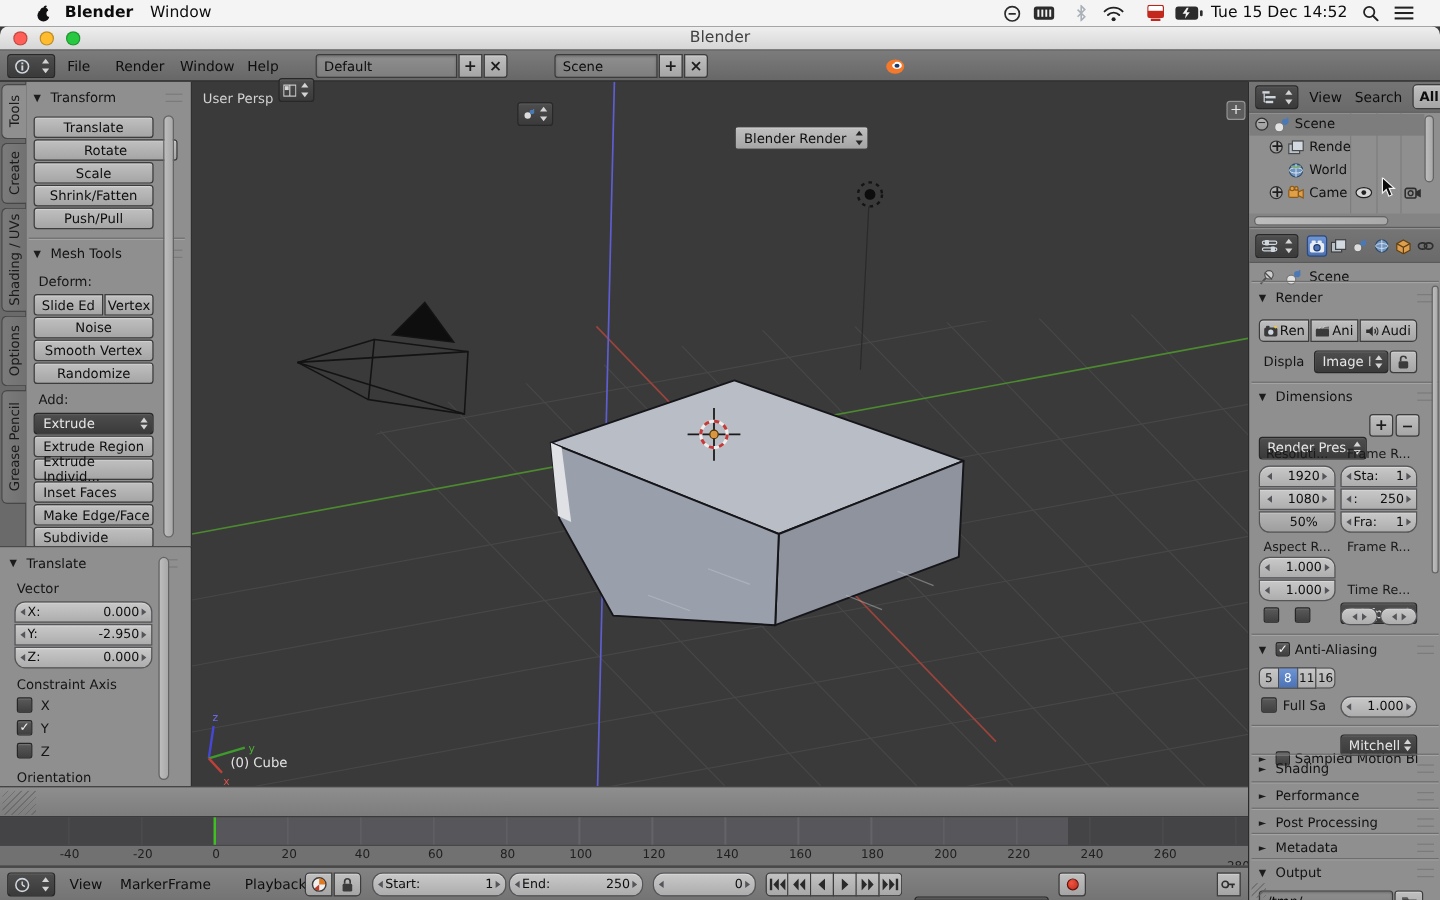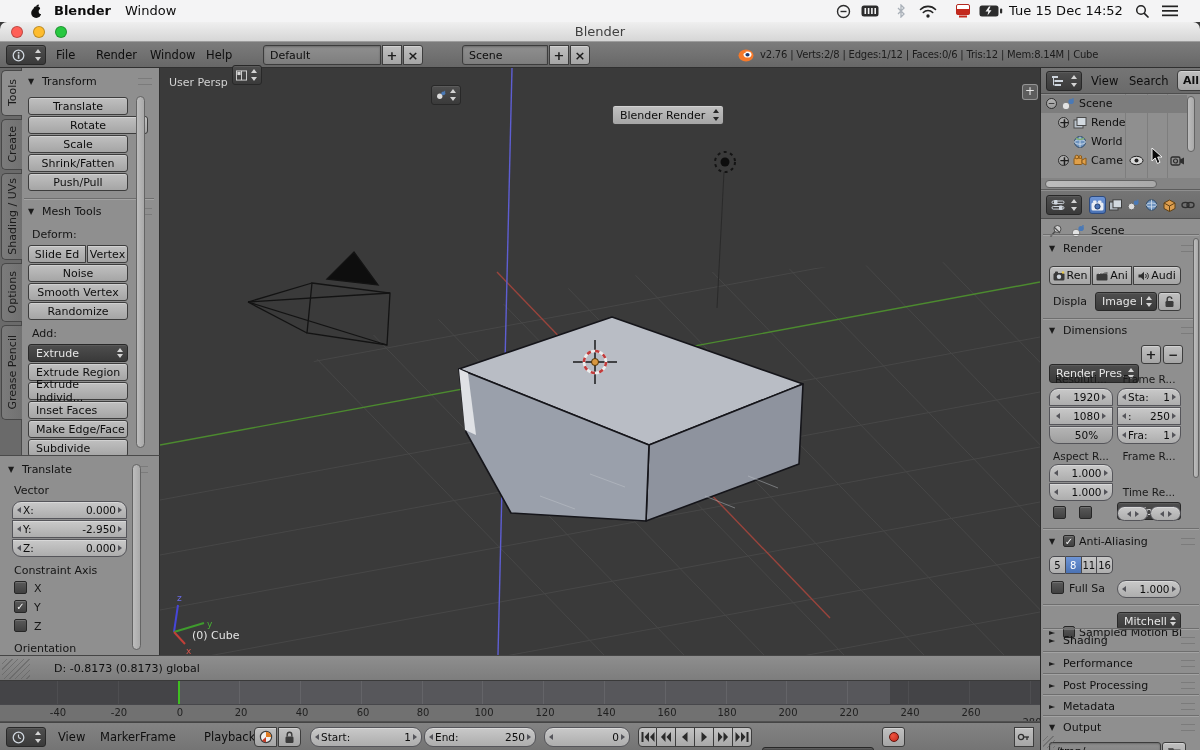--- a/index.html
+++ b/index.html
@@ -175,21 +175,20 @@
   <div class="a btn xx" style="left:570px;top:3px;width:20px;height:20px;border-radius:0 3px 3px 0"></div>
   <div class="a btn left dd dkar" style="left:612px;top:3px;width:112px;height:20px">
       <span>Blender Render</span>
     </div>
   <svg class="a" style="left:737px;top:4px" width="18" height="18" viewBox="0 0 18 18">
       <ellipse cx="9" cy="9.5" rx="7.5" ry="6" fill="#f5792a"></ellipse>
       <ellipse cx="10.5" cy="8.5" rx="4" ry="3.1" fill="#fff"></ellipse>
       <ellipse cx="10.5" cy="8.8" rx="2.1" ry="1.7" fill="#1d3a6e"></ellipse>
       <path d="M1.5 9.5 L7 4.5 L9 6.5 Z" fill="#f5792a"></path>
     </svg>
-  <span class="a" style="left:760px;top:0;line-height:26px;font-size:10px;color:#1c1c1c;letter-spacing:-0.2px;white-space:nowrap">v2.76 | Verts:2/8 | Edges:1/12 | Faces:0/6 | Tris:12 | Mem:8.14M | Cube</span>
 </div>
 
 <div class="a tabstrip" style="left:0;top:68px;width:22px;height:387px"></div>
 <div class="a vtab active" style="left:1px;top:70px;width:21px;height:46px">
     <span>Tools</span>
   </div>
 <div class="a vtab" style="left:1px;top:119px;width:21px;height:51px">
     <span>Create</span>
   </div>
 <div class="a vtab" style="left:1px;top:173px;width:21px;height:87px">
@@ -368,21 +367,20 @@
       <text x="26" y="586" fill="#d8554c" font-size="9">x</text>
     </g>
   </svg>
   <span class="a" style="left:9px;top:8px;color:#d2d2d2;font-size:11px">User Persp</span>
   <span class="a" style="left:32px;top:561px;color:#e4e4e4;font-size:11px">(0) Cube</span>
   <div class="a" style="left:862px;top:16px;width:16px;height:16px;background:rgba(200,200,200,.25);border:1px solid rgba(230,230,230,.4);border-radius:3px;color:#e4e4e4;font-size:12px;line-height:13px;text-align:center">+</div>
 </div>
 
 <div class="a vp-header" style="left:0;top:655px;width:1040px;height:26px">
   <div class="a hatch" style="left:2px;top:3px;width:28px;height:20px"></div>
-  <span class="a" style="left:54px;top:0;line-height:25px;font-size:11px;color:#0e0e0e">D: -0.8173 (0.8173) global</span>
 </div>
 
 <div class="a" style="left:0;top:681px;width:1040px;height:24px;background:#57575b;border-bottom:1px solid #47474b;background-image:repeating-linear-gradient(90deg,transparent 0 59.8px,rgba(255,255,255,.08) 59.8px 60.8px);background-position:-3px 0;overflow:hidden">
   <div class="a" style="left:0;top:0;width:178px;height:24px;background:rgba(10,10,10,.25)"></div>
   <div class="a" style="left:890px;top:0;width:150px;height:24px;background:rgba(10,10,10,.25)"></div>
   <div class="a" style="left:178px;top:0;width:2px;height:24px;background:#3fbf21"></div>
 </div>
 <div class="a" style="left:0;top:705px;width:1040px;height:17px;background:#717171;border-bottom:1px solid #515151;overflow:hidden">
   <span class="a rnum" style="left:43px;top:2px">-40</span>
   <span class="a rnum" style="left:104px;top:2px">-20</span>

